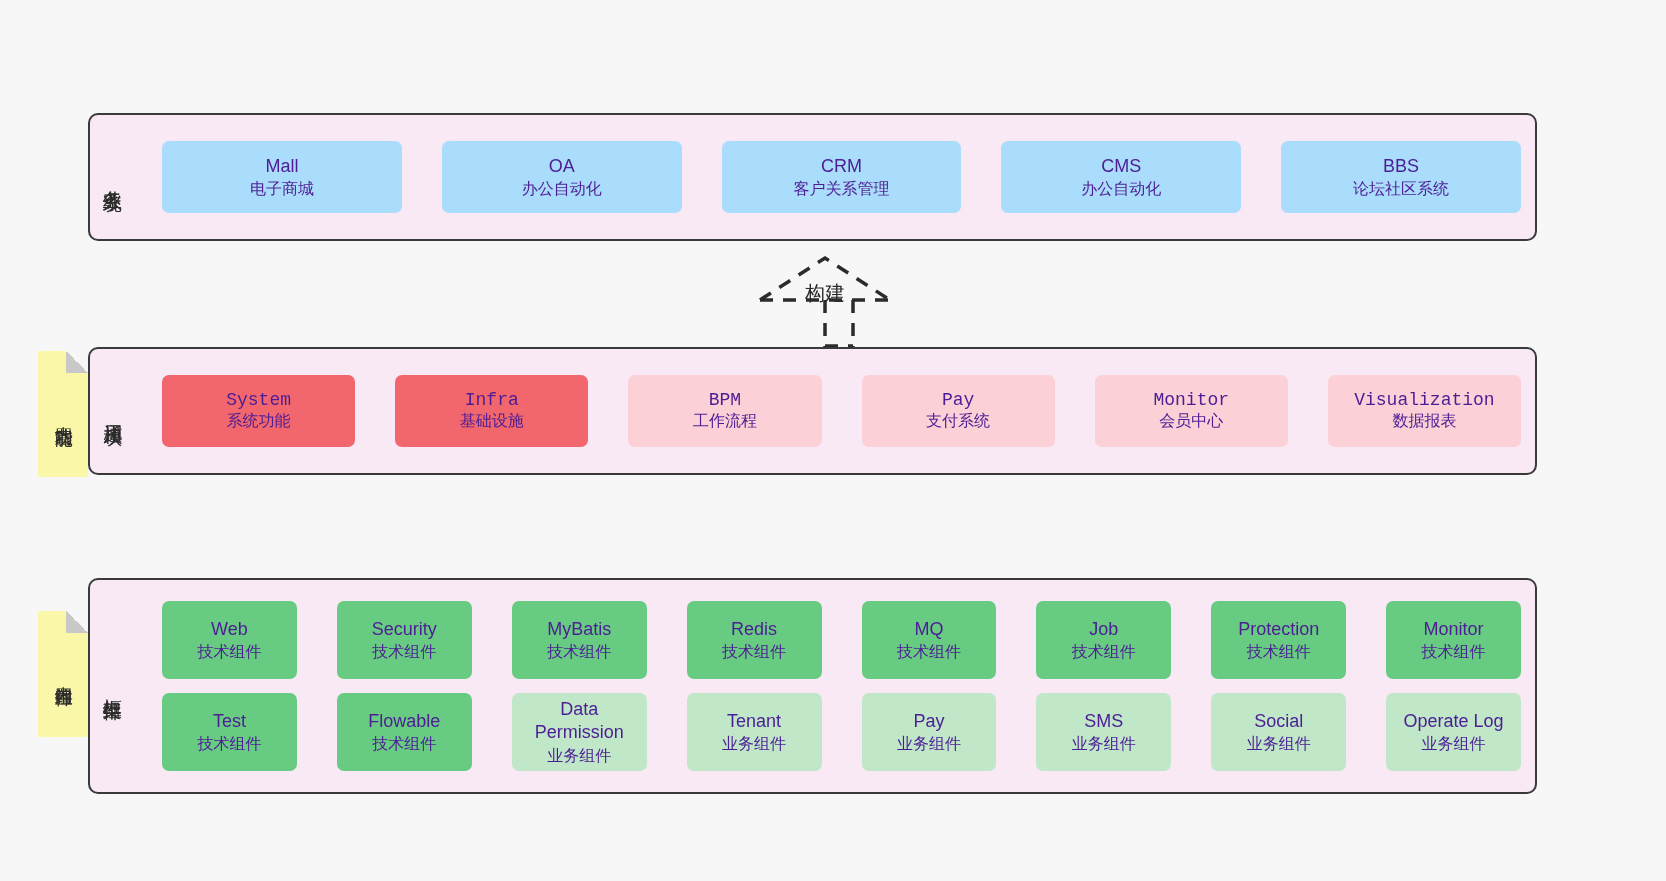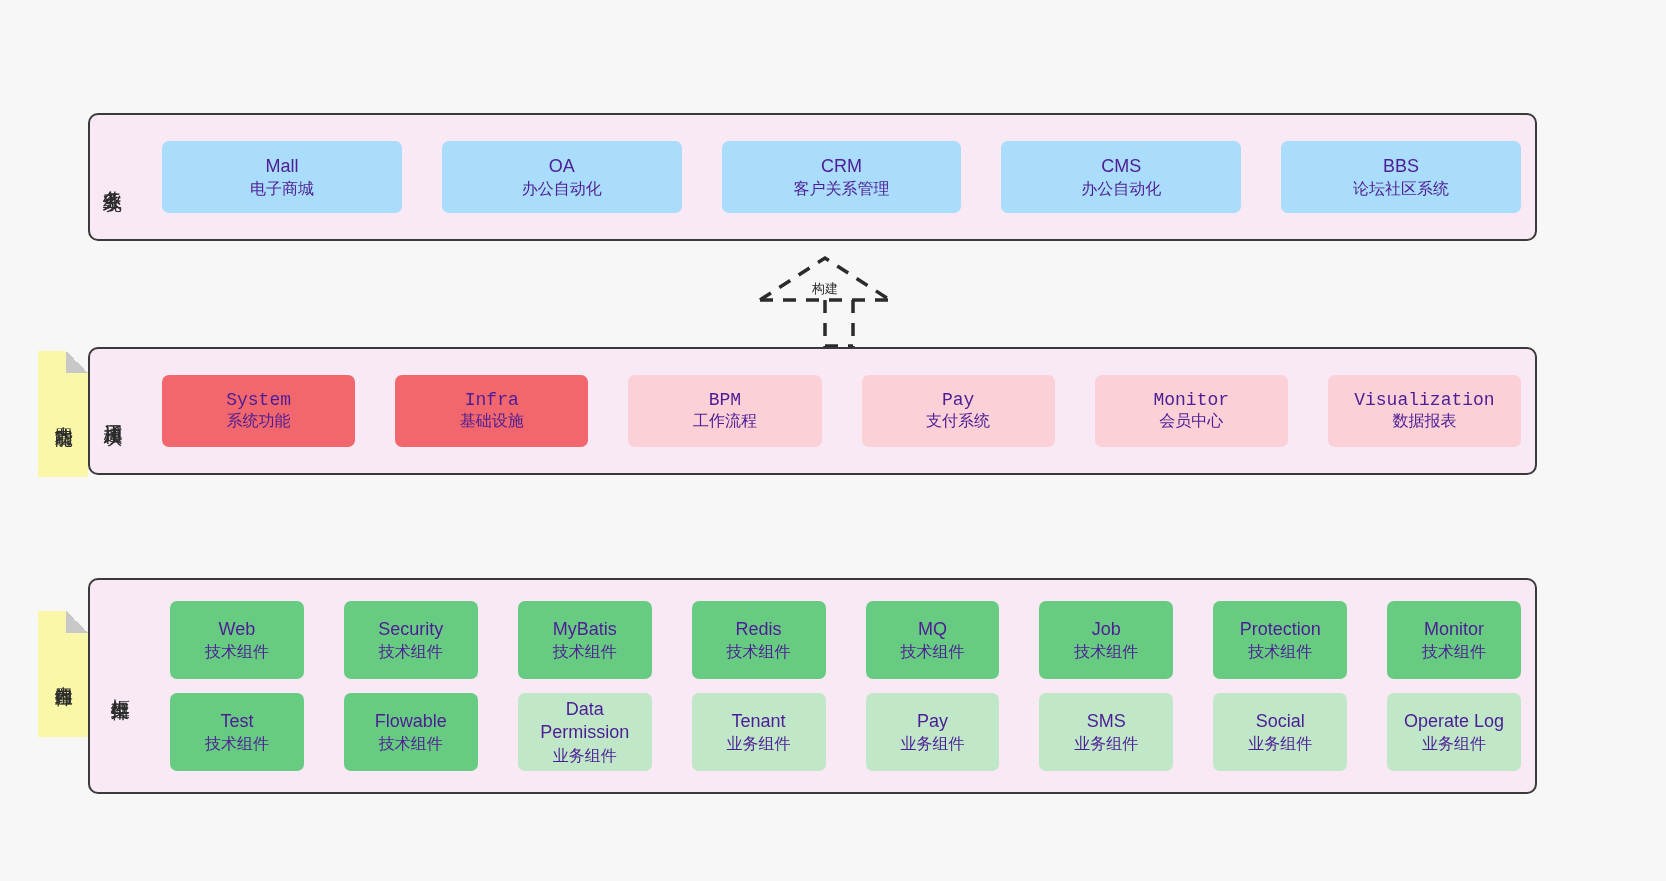--- a/index.html
+++ b/index.html
@@ -87,21 +87,21 @@
   .c-green       { background: #68cb82; }
   .c-lightgreen  { background: #bfe7c8; }
 
   
   #layer-business { left: 88px;  top: 113px; width: 1449px; height: 128px; }
   #layer-business .card { height: 72px; }
 
   #layer-common   { left: 88px;  top: 347px; width: 1449px; height: 128px; font-family: Liberation Mono, monospace; }
   #layer-common .card { height: 72px; }
 
-  #layer-framework { left: 88px; top: 578px; width: 1449px; height: 216px; padding-left: 8px; }
+  #layer-framework { left: 88px; top: 578px; width: 1449px; height: 216px; }
   #layer-framework .card { height: 78px; }
 
   
   .note {
     position: absolute;
     width: 50px;
     background: #fbf7a8;
     box-sizing: border-box;
     display: flex;
     align-items: center;
@@ -132,21 +132,21 @@
     position: absolute;
     width: 180px;
     height: 100px;
   }
   .connector svg { display: block; }
   .connector .conn-label {
     position: absolute;
     left: 50%;
     transform: translateX(-50%);
     top: 30px;
-    font-size: 13px;
+    font-size: 20px;
     color: #2b2b2b;
     background: transparent;
     padding: 0 2px;
     white-space: nowrap;
     user-select: none;
   }
   #connector-build   { left: 735px; top: 250px; }
   #connector-impl    { left: 750px; top: 485px; }
 </style>
 </head>

